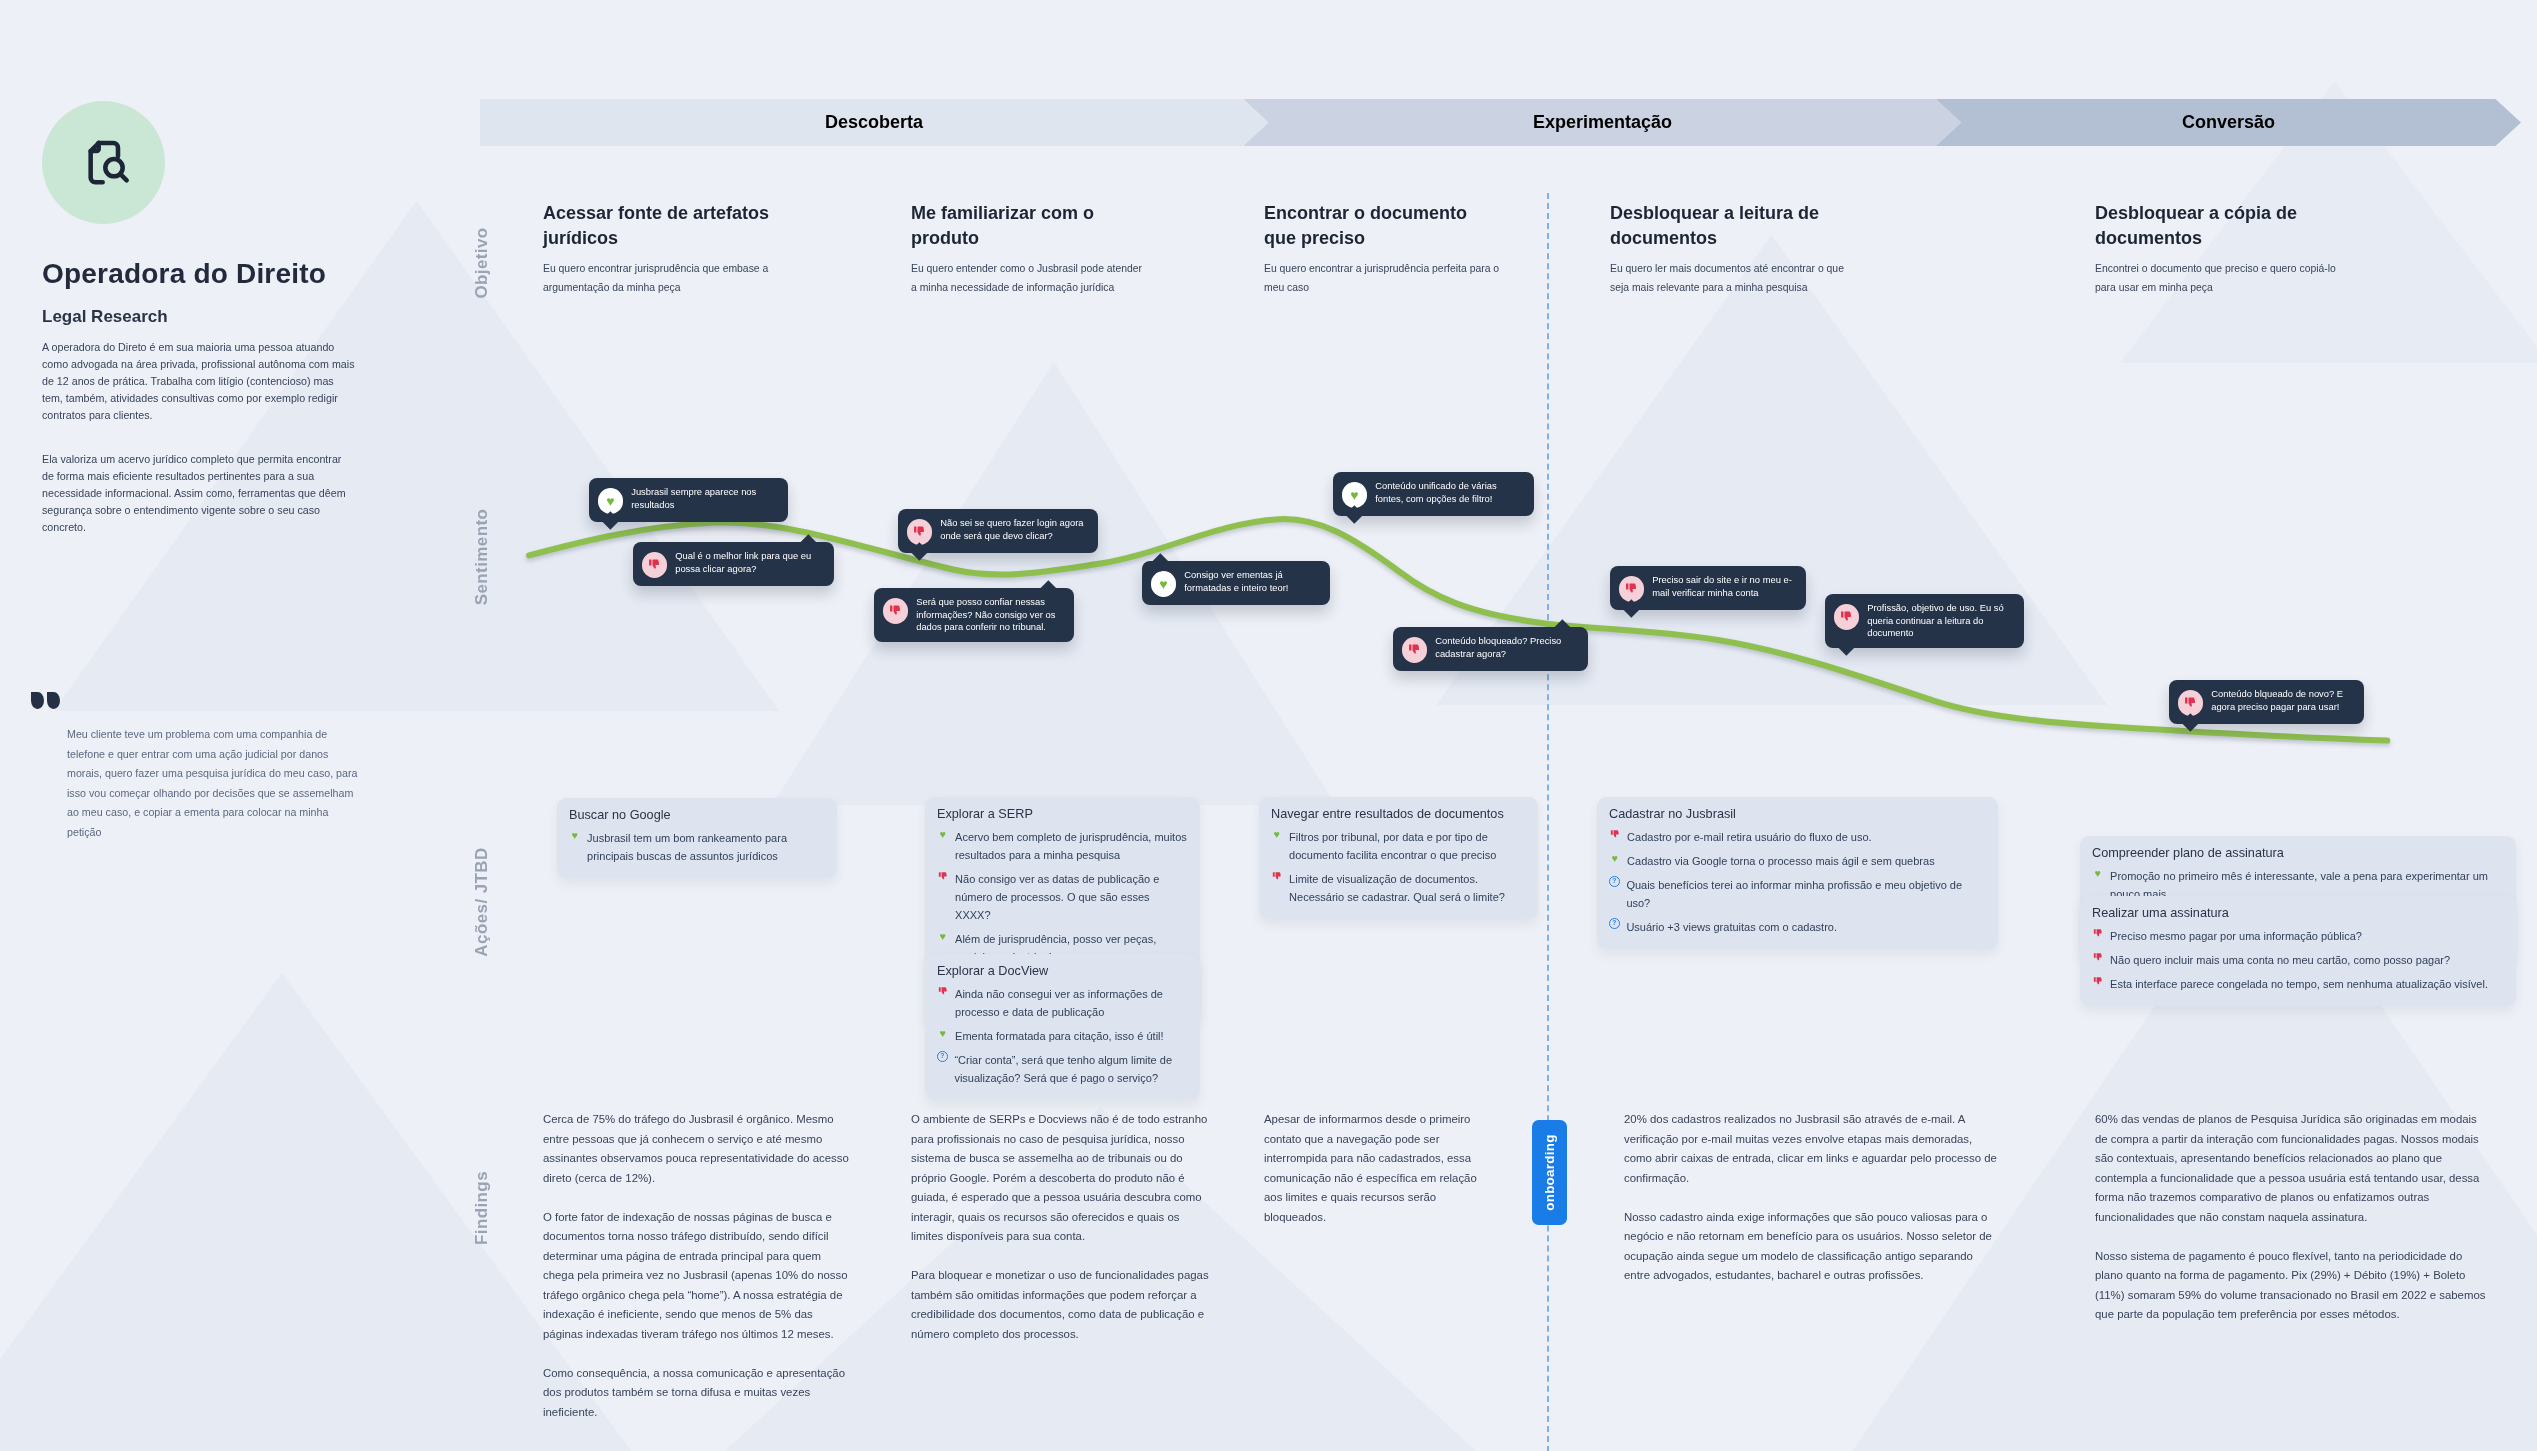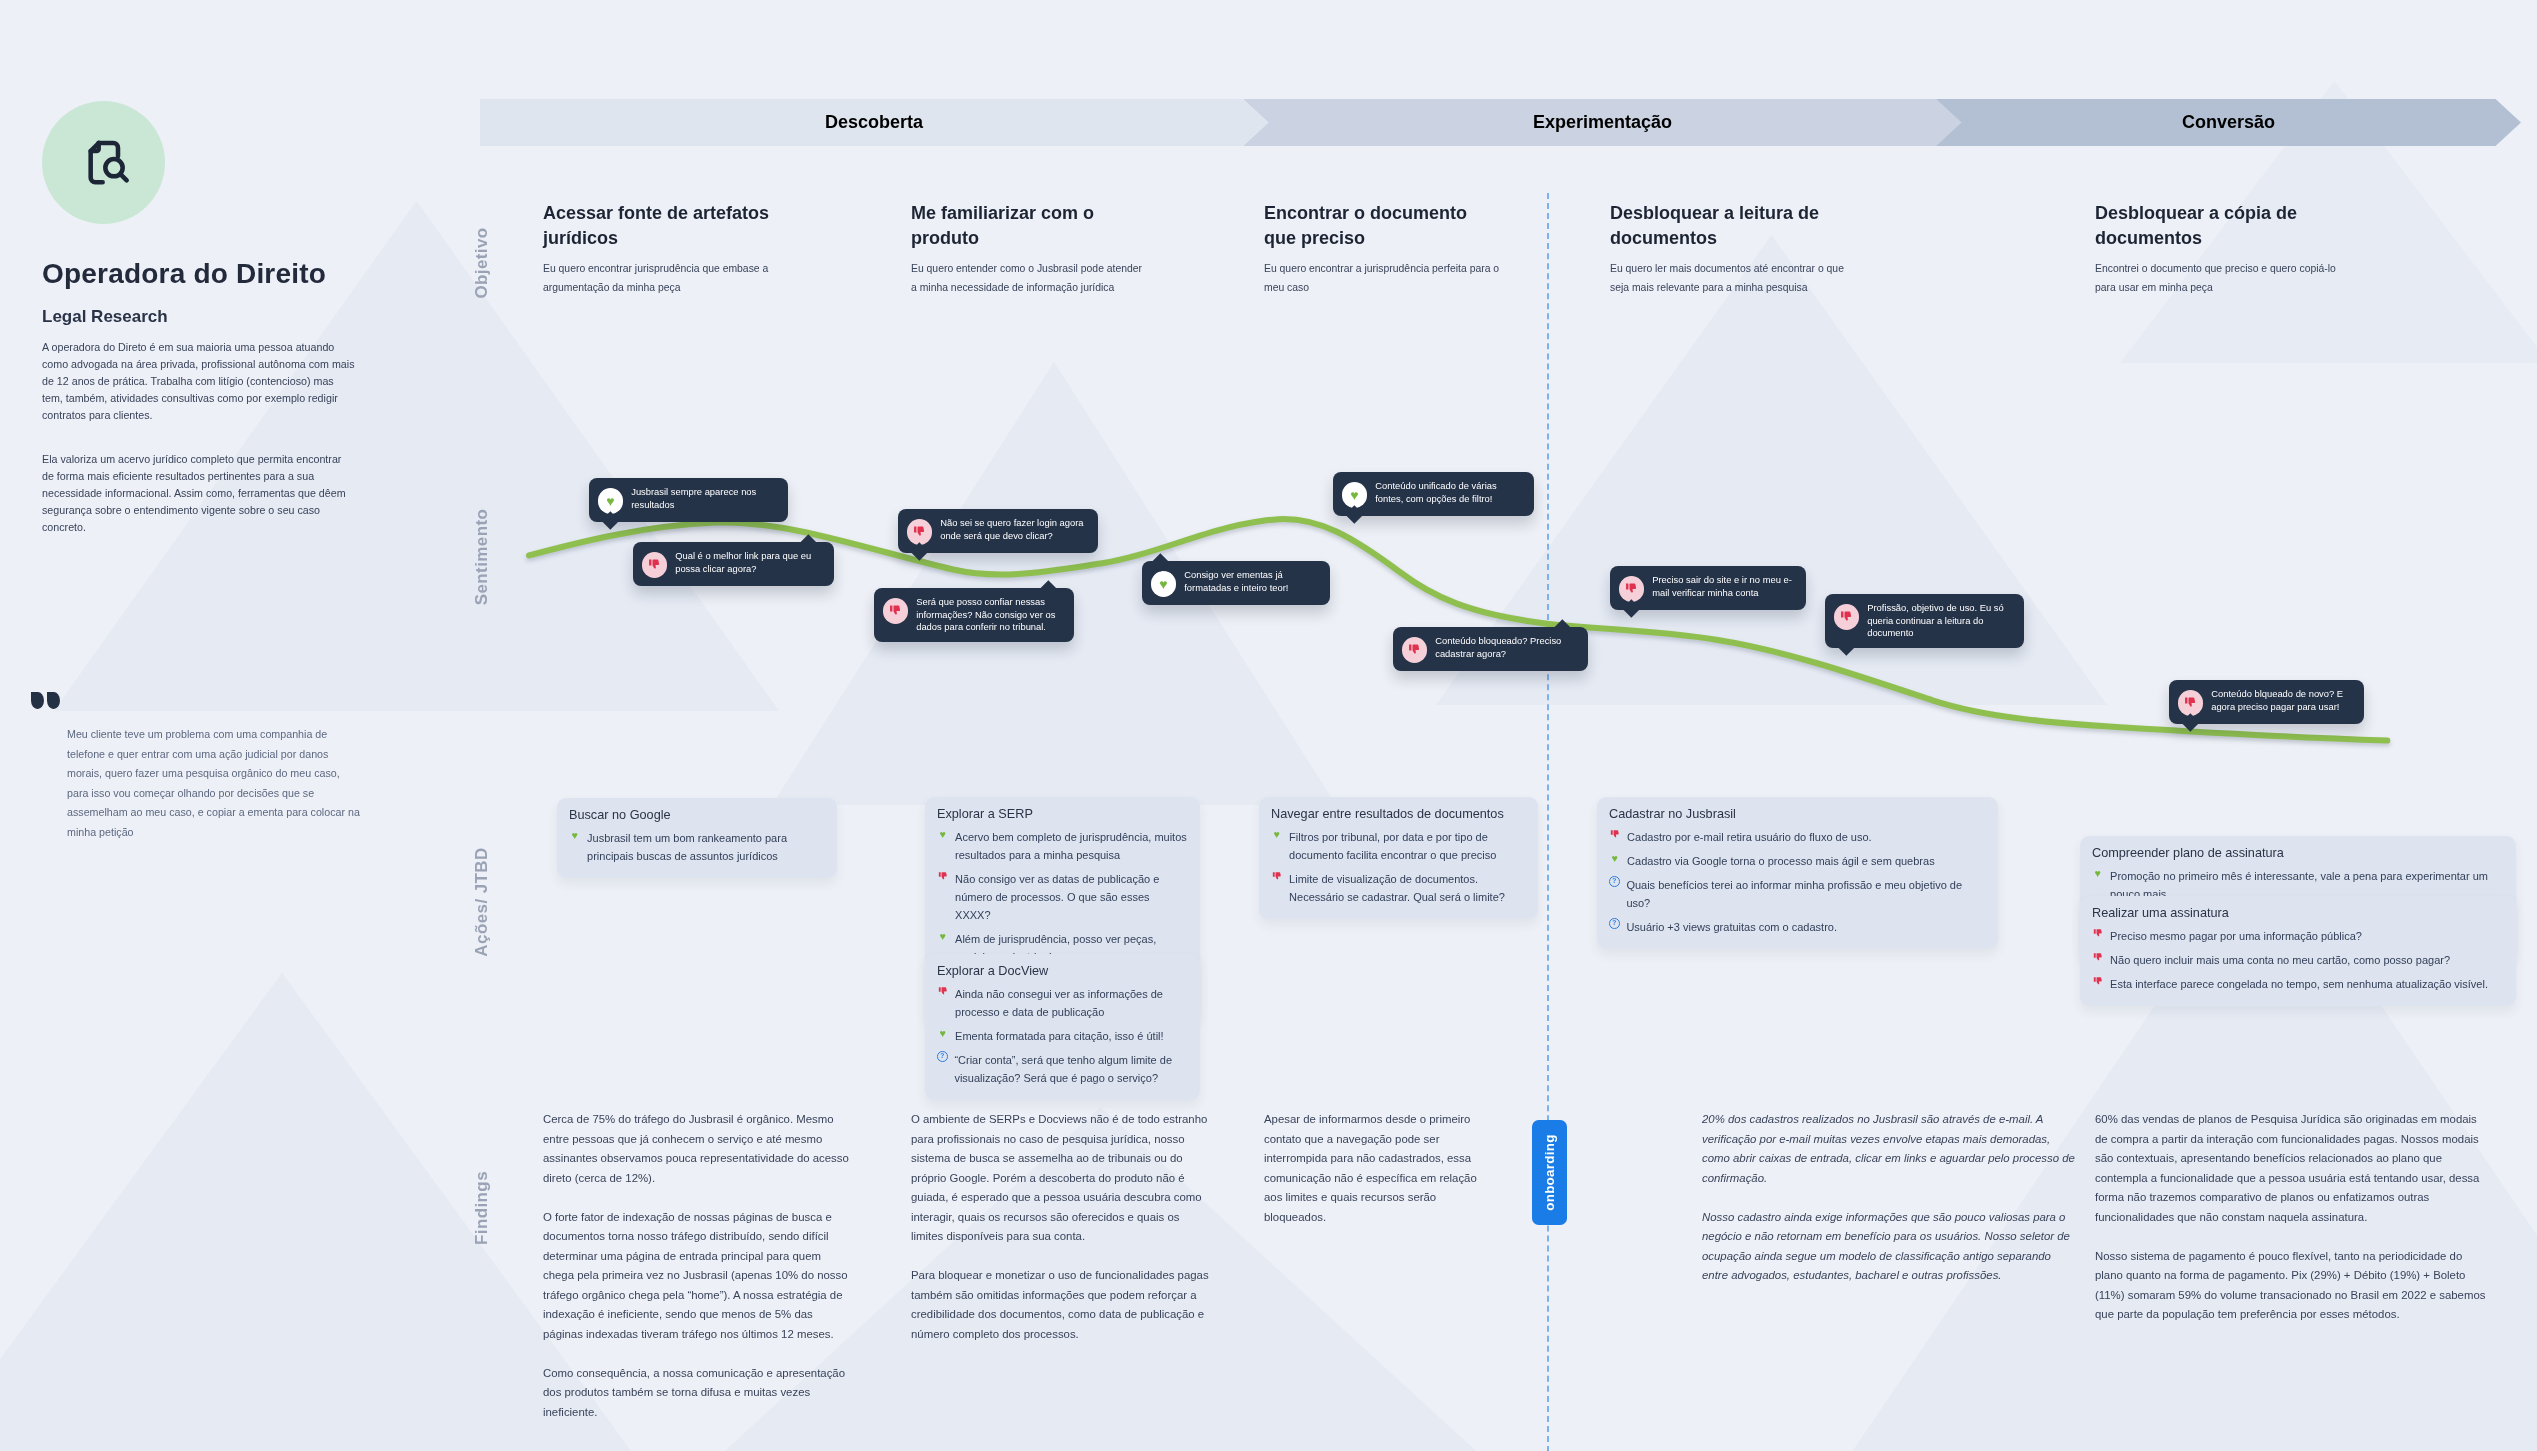--- a/index.html
+++ b/index.html
@@ -85,21 +85,21 @@
   <div class="persona-title">Operadora do Direito</div>
   <div class="persona-sub">Legal Research</div>
   <div class="persona-desc">
     <p>A operadora do Direto é em sua maioria uma pessoa atuando como advogada na área privada, profissional autônoma com mais de 12 anos de prática. Trabalha com litígio (contencioso) mas tem, também, atividades consultivas como por exemplo redigir contratos para clientes.</p>
     <p>Ela valoriza um acervo jurídico completo que permita encontrar de forma mais eficiente resultados pertinentes para a sua necessidade informacional. Assim como, ferramentas que dêem segurança sobre o entendimento vigente sobre o seu caso concreto.</p>
   </div>
   <div class="quote-icn">
     <span class="qdrop"></span>
     <span class="qdrop"></span>
   </div>
-  <div class="persona-quote">Meu cliente teve um problema com uma companhia de telefone e quer entrar com uma ação judicial por danos morais, quero fazer uma pesquisa orgânico do meu caso, para isso vou começar olhando por decisões que se assemelham ao meu caso, e copiar a ementa para colocar na minha petição</div>
+  <div class="persona-quote">Meu cliente teve um problema com uma companhia de telefone e quer entrar com uma ação judicial por danos morais, quero fazer uma pesquisa jurídica do meu caso, para isso vou começar olhando por decisões que se assemelham ao meu caso, e copiar a ementa para colocar na minha petição</div>
 
   <div class="phase ph1" style="left:480px;width:788px;background:#dfe5ee;">
     <span>Descoberta</span>
   </div>
   <div class="phase ph2" style="left:1243px;width:719px;background:#cbd3e2;">
     <span>Experimentação</span>
   </div>
   <div class="phase ph2" style="left:1936px;width:585px;background:#b3c0d3;">
     <span>Conversão</span>
   </div>
@@ -390,21 +390,21 @@
     <p>O forte fator de indexação de nossas páginas de busca e documentos torna nosso tráfego distribuído, sendo difícil determinar uma página de entrada principal para quem chega pela primeira vez no Jusbrasil (apenas 10% do nosso tráfego orgânico chega pela “home”). A nossa estratégia de indexação é ineficiente, sendo que menos de 5% das páginas indexadas tiveram tráfego nos últimos 12 meses.</p>
     <p>Como consequência, a nossa comunicação e apresentação dos produtos também se torna difusa e muitas vezes ineficiente.</p>
   </div>
   <div class="findings" style="left:911px;top:1110px;width:301px;">
     <p>O ambiente de SERPs e Docviews não é de todo estranho para profissionais no caso de pesquisa jurídica, nosso sistema de busca se assemelha ao de tribunais ou do próprio Google. Porém a descoberta do produto não é guiada, é esperado que a pessoa usuária descubra como interagir, quais os recursos são oferecidos e quais os limites disponíveis para sua conta.</p>
     <p>Para bloquear e monetizar o uso de funcionalidades pagas também são omitidas informações que podem reforçar a credibilidade dos documentos, como data de publicação e número completo dos processos.</p>
   </div>
   <div class="findings" style="left:1264px;top:1110px;width:223px;">
     <p>Apesar de informarmos desde o primeiro contato que a navegação pode ser interrompida para não cadastrados, essa comunicação não é específica em relação aos limites e quais recursos serão bloqueados.</p>
   </div>
-  <div class="findings" style="left:1702px;top:1110px;width:377px;font-style:italic;">
+  <div class="findings" style="left:1624px;top:1110px;width:377px;">
     <p>20% dos cadastros realizados no Jusbrasil são através de e-mail. A verificação por e-mail muitas vezes envolve etapas mais demoradas, como abrir caixas de entrada, clicar em links e aguardar pelo processo de confirmação.</p>
     <p>Nosso cadastro ainda exige informações que são pouco valiosas para o negócio e não retornam em benefício para os usuários. Nosso seletor de ocupação ainda segue um modelo de classificação antigo separando entre advogados, estudantes, bacharel e outras profissões.</p>
   </div>
   <div class="findings" style="left:2095px;top:1110px;width:393px;">
     <p>60% das vendas de planos de Pesquisa Jurídica são originadas em modais de compra a partir da interação com funcionalidades pagas. Nossos modais são contextuais, apresentando benefícios relacionados ao plano que contempla a funcionalidade que a pessoa usuária está tentando usar, dessa forma não trazemos comparativo de planos ou enfatizamos outras funcionalidades que não constam naquela assinatura.</p>
     <p>Nosso sistema de pagamento é pouco flexível, tanto na periodicidade do plano quanto na forma de pagamento. Pix (29%) + Débito (19%) + Boleto (11%) somaram 59% do volume transacionado no Brasil em 2022 e sabemos que parte da população tem preferência por esses métodos.</p>
   </div>
 
 </div>
 

